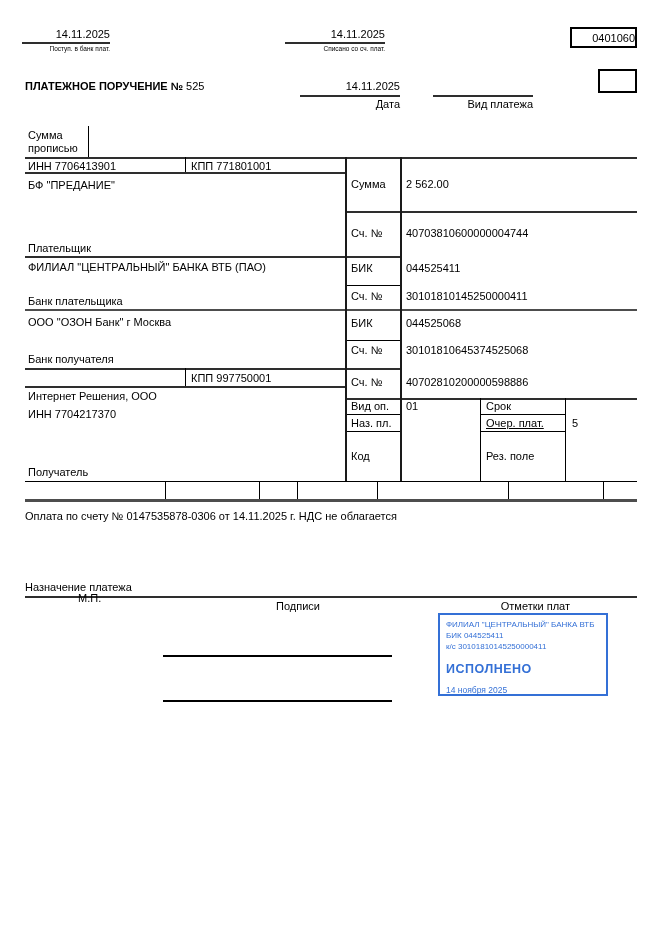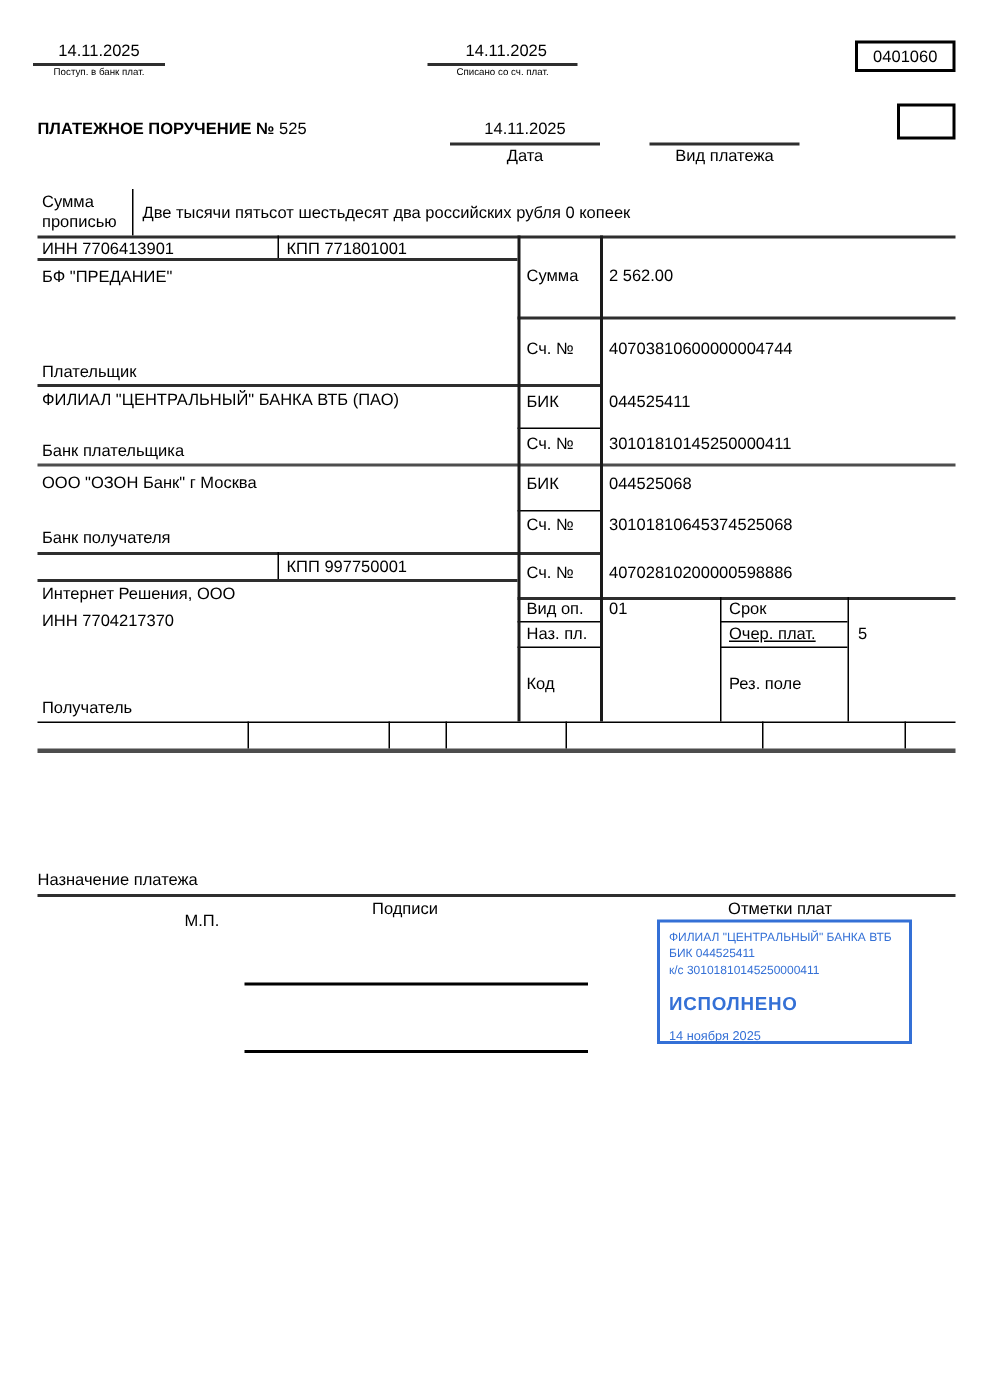--- a/index.html
+++ b/index.html
@@ -4,21 +4,21 @@
 <style>
   html,body{margin:0;padding:0;background:#ffffff;}
   .page{
     position:relative;width:660px;height:933px;background:#ffffff;
     font-family:"Liberation Sans","DejaVu Sans",sans-serif;color:#000;
     overflow:hidden;
   }
   .t{position:absolute;font-size:11px;line-height:1.15;white-space:nowrap;}
   .small{font-size:6.5px;}
   .b{font-weight:bold;}
-  .ctr{text-align:center;}
+  .ctr{text-align:right;}
   .hl{position:absolute;background:#000;height:1px;}
   .hl2{position:absolute;background:#2e2e2e;height:2px;}
   .hl3{position:absolute;background:#4d4d4d;height:3px;}
   .vl{position:absolute;background:#000;width:1px;}
   .vl2{position:absolute;background:#1a1a1a;width:2px;}
   .box{position:absolute;border:2px solid #000;box-sizing:border-box;}
   .stamp{
     position:absolute;left:438px;top:613px;width:170px;height:83px;
     border:2px solid var(--stamp,#3470d6);box-sizing:border-box;
     color:var(--stamp,#3470d6);padding:4px 6px;
@@ -51,21 +51,20 @@
   <div class="t ctr" style="left:300px;top:80px;width:100px;">14.11.2025</div>
   <div class="hl2" style="left:300px;top:95px;width:100px;"></div>
   <div class="t ctr" style="left:300px;top:98px;width:100px;">Дата</div>
   <div class="hl2" style="left:433px;top:95px;width:100px;"></div>
   <div class="t ctr" style="left:433px;top:98px;width:100px;">Вид платежа</div>
   <div class="box" style="left:598px;top:69px;width:39px;height:24px;"></div>
 
   <div class="t" style="left:28px;top:129px;">Сумма</div>
   <div class="t" style="left:28px;top:142px;">прописью</div>
   <div class="vl" style="left:88px;top:126px;height:31px;"></div>
-  <div class="t" style="left:95px;top:136px;">Две тысячи пятьсот шестьдесят два российских рубля 0 копеек</div>
 
   <div class="hl2" style="left:25px;top:157px;width:612px;"></div>
   <div class="hl2" style="left:25px;top:172px;width:320px;"></div>
   <div class="hl2" style="left:345px;top:211px;width:292px;"></div>
   <div class="hl2" style="left:25px;top:256px;width:375px;"></div>
   <div class="hl" style="left:345px;top:285px;width:55px;"></div>
   <div class="hl3" style="left:25px;top:309px;width:612px;height:2px;"></div>
   <div class="hl" style="left:345px;top:340px;width:55px;"></div>
   <div class="hl2" style="left:25px;top:368px;width:375px;"></div>
   <div class="hl2" style="left:25px;top:386px;width:320px;"></div>
@@ -123,26 +122,27 @@
 
   <div class="t" style="left:351px;top:400px;">Вид оп.</div>
   <div class="t" style="left:406px;top:400px;">01</div>
   <div class="t" style="left:486px;top:400px;">Срок</div>
   <div class="t" style="left:351px;top:417px;">Наз. пл.</div>
   <div class="t" style="left:486px;top:417px;text-decoration:underline;">Очер. плат.</div>
   <div class="t" style="left:572px;top:417px;">5</div>
   <div class="t" style="left:351px;top:450px;">Код</div>
   <div class="t" style="left:486px;top:450px;">Рез. поле</div>
 
+  <div class="t" style="left:25px;top:510px;">Оплата по счету № 0147535878-0306 от 14.11.2025 г. НДС не облагается</div>
   <div class="t" style="left:25px;top:581px;">Назначение платежа</div>
   <div class="hl2" style="left:25px;top:596px;width:612px;"></div>
 
   <div class="t ctr" style="left:220px;top:600px;width:100px;">Подписи</div>
   <div class="t ctr" style="left:470px;top:600px;width:100px;">Отметки плат</div>
-  <div class="t" style="left:78px;top:608px;margin-left:45px;">М.П.</div>
+  <div class="t" style="left:78px;top:592px;">М.П.</div>
   <div class="hl2" style="left:163px;top:655px;width:229px;background:#000;"></div>
   <div class="hl2" style="left:163px;top:700px;width:229px;background:#000;"></div>
 
   <div class="stamp" style="--stamp: #3470d6;">
     <div class="ln">ФИЛИАЛ "ЦЕНТРАЛЬНЫЙ" БАНКА ВТБ</div>
     <div class="ln">БИК 044525411</div>
     <div class="ln">к/с 30101810145250000411</div>
     <div class="status">ИСПОЛНЕНО</div>
     <div class="dt">14 ноября 2025</div>
   </div>

